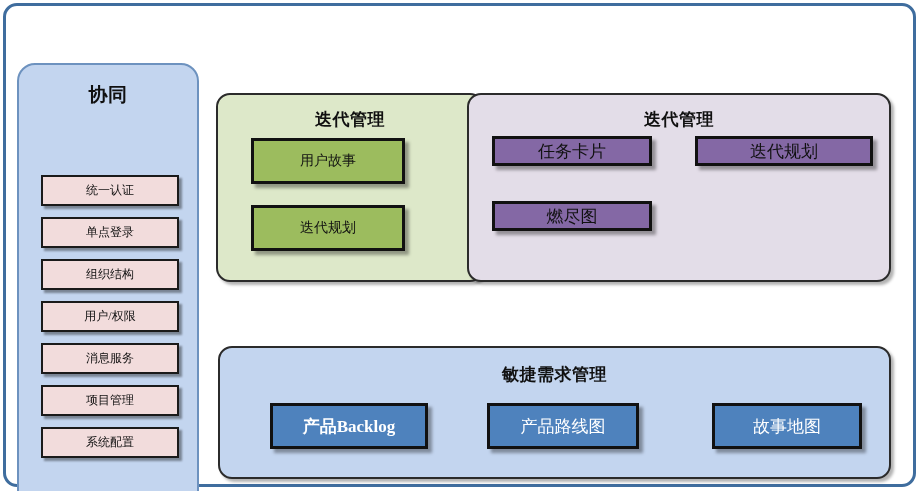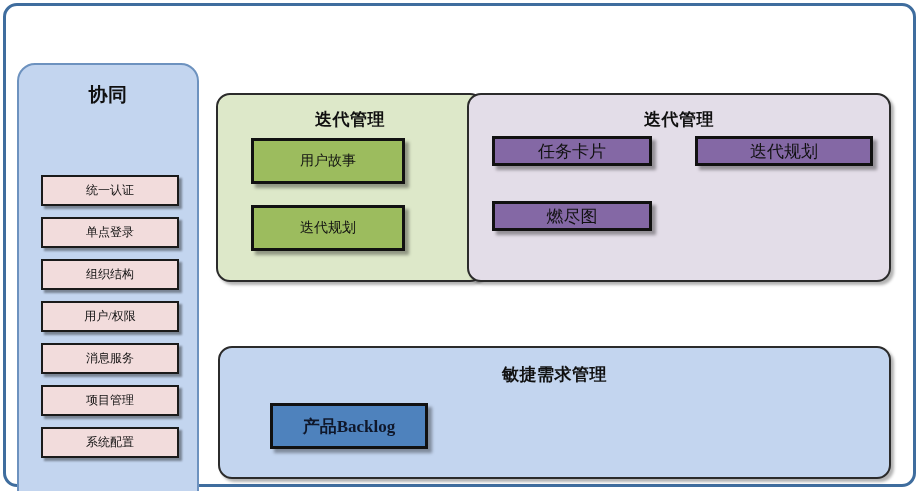--- a/index.html
+++ b/index.html
@@ -166,21 +166,21 @@
     top: 55px;
     height: 46px;
     box-sizing: border-box;
     background: #4e82bd;
     border: 3px solid #111111;
     box-shadow: 4px 4px 3px rgba(0,0,0,0.35);
     display: flex;
     align-items: center;
     justify-content: center;
     font-size: 17px;
-    color: #0f172a;
+    color: #ffffff;
     font-family: "Liberation Serif", "DejaVu Serif", serif;
   }
   .blue-box.mixed-label {
     font-weight: bold;
   }
 </style>
 </head>
 <body>
 
 <div id="canvas">
@@ -211,15 +211,17 @@
 
     <div class="purple-box" style="left:23px;  top:41px;  width:160px;">任务卡片</div>
     <div class="purple-box" style="left:226px; top:41px;  width:178px;">迭代规划</div>
     <div class="purple-box" style="left:23px;  top:106px; width:160px;">燃尽图</div>
   </div>
 
   <div class="panel" id="panel-agile">
     <div class="panel-title">敏捷需求管理</div>
 
     <div class="blue-box mixed-label" style="left:50px;  width:158px;">产品Backlog</div>
+    <div class="blue-box" style="left:267px; width:152px;">产品路线图</div>
+    <div class="blue-box" style="left:492px; width:150px;">故事地图</div>
   </div>
 
 </div>
 
 </body></html>

